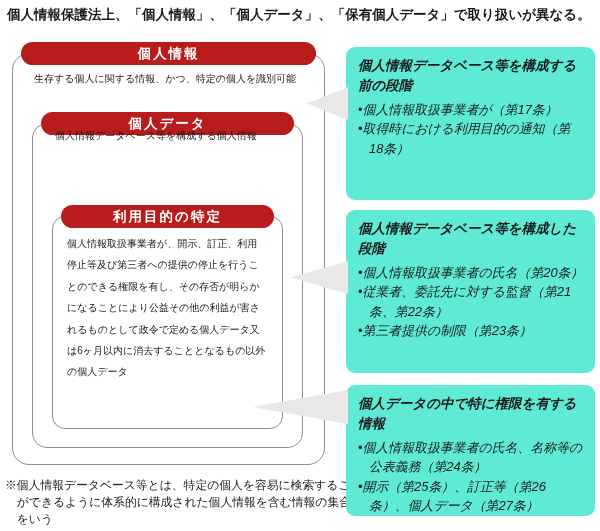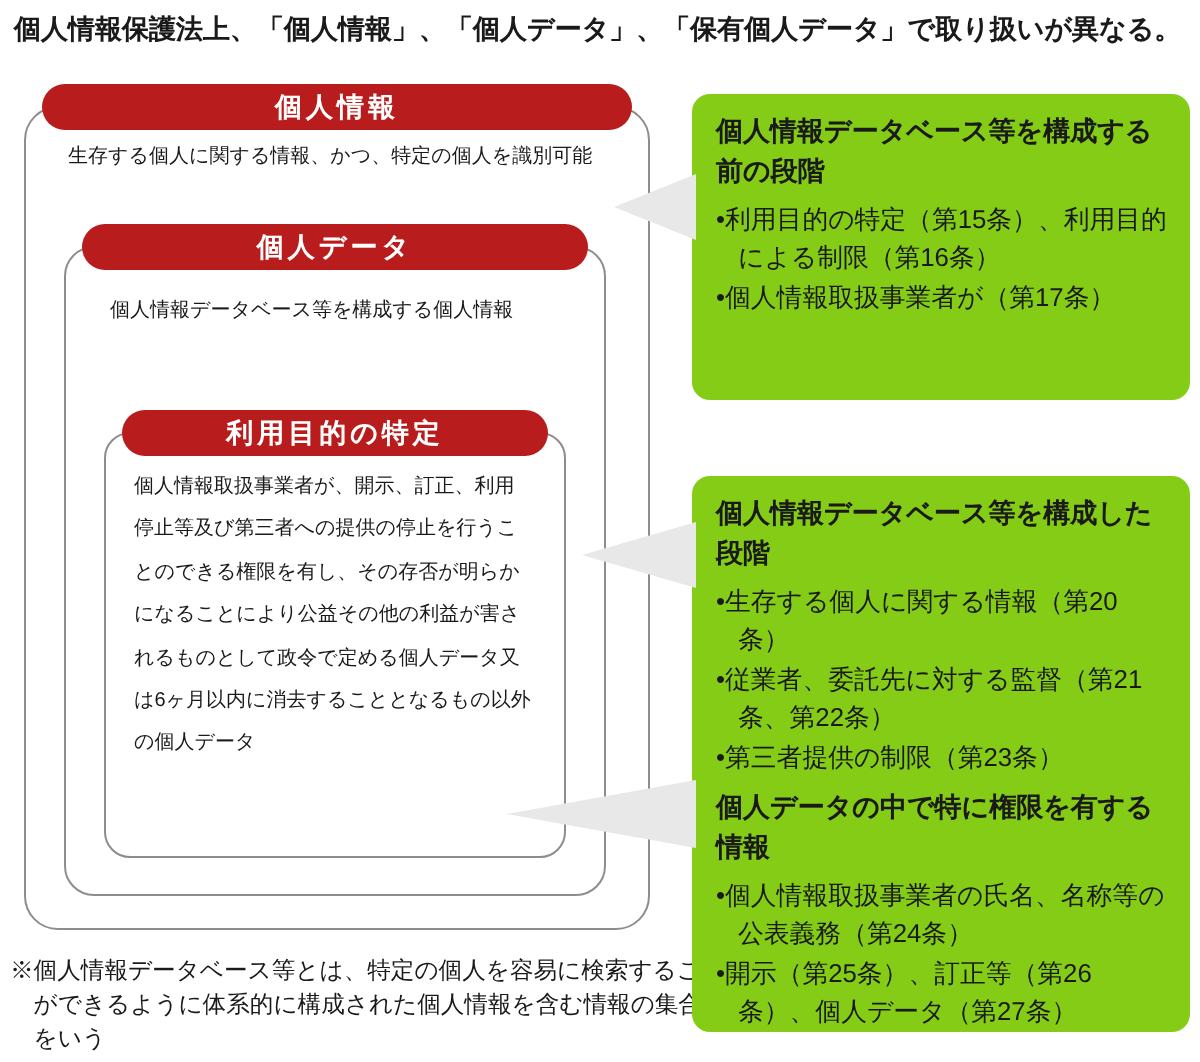--- a/index.html
+++ b/index.html
@@ -16,34 +16,34 @@
   .nbox1 { left:12px;  top:53px;  width:313px; height:412px; border-radius:17px; z-index:1; }
   .nbox2 { left:32px;  top:123px; width:271px; height:325px; border-radius:15px; z-index:1; }
   .nbox3 { left:52px;  top:216px; width:231px; height:213px; border-radius:13px; z-index:1; }
   .pill {
     position:absolute; left:8px; right:8px; top:-12px; height:23px;
     background:#b91c1c; border-radius:12px; color:#ffffff;
     font-weight:bold; font-size:13.5px; line-height:23px; text-align:center; letter-spacing:2px;
   }
   .nbox-text { position:absolute; font-size:10px; line-height:1.62; }
   .nbox1 > .nbox-text { left:21px; top:17px; width:282px; }
-  .nbox2 > .nbox-text { left:22px; top:24px; width:242px; }
+  .nbox2 > .nbox-text { left:22px; top:4px; width:242px; }
   .nbox3 > .nbox-text { left:14px; top:16px; width:200px; font-size:10px; line-height:21.4px; }
   
   .tri { position:absolute; background:#e8e8e8; clip-path:polygon(100% 0, 100% 100%, 0 50%); z-index:3; }
   .tri1 { left:307px; top:87px;  width:41px; height:33px; }
   .tri2 { left:291px; top:261px; width:57px; height:33px; }
   .tri3 { left:253px; top:390px; width:95px; height:34px; }
   
   .rbox {
-    position:absolute; left:346px; width:249px; background:#84cc16;
-    border-radius:9px; padding:9px 11px 6px 12px; box-sizing:border-box; z-index:2;
+    position:absolute; left:346px; width:249px; background:#5eead4;
+    border-radius:9px; padding:9px 11px 6px 12px; box-sizing:border-box; z-index:2;font-style:italic;
   }
   .rbox1 { top:47px;  height:153px; }
-  .rbox2 { top:210px; height:163px;margin-top:28px; }
+  .rbox2 { top:210px; height:163px; }
   .rbox3 { top:385px; height:131px; }
   .rtitle { font-weight:bold; font-size:13.5px; line-height:1.5; }
   .rbox ul { margin:3px 0 0 0; padding:0; list-style:none; font-size:12.9px; line-height:1.52; }
   .rbox li { padding-left:11px; text-indent:-11px; }
   .rbox li::before { content:"\2022"; }
   
   .footnote {
     position:absolute; left:5px; top:477px; width:350px;
     font-size:11.8px; line-height:1.45; padding-left:1em; text-indent:-1em;
   }
@@ -70,29 +70,29 @@
     <div class="nbox-text">個人情報取扱事業者が、開示、訂正、利用停止等及び第三者への提供の停止を行うことのできる権限を有し、その存否が明らかになることにより公益その他の利益が害されるものとして政令で定める個人データ又は6ヶ月以内に消去することとなるもの以外の個人データ</div>
   </div>
 
   <div class="tri tri1"></div>
   <div class="tri tri2"></div>
   <div class="tri tri3"></div>
 
   <div class="rbox rbox1">
     <div class="rtitle">個人情報データベース等を構成する前の段階</div>
     <ul>
-      <li>利用目的の特定（第15条）、利用目的による制限（第16条）</li>
       <li>個人情報取扱事業者が（第17条）</li>
+      <li>取得時における利用目的の通知（第18条）</li>
     </ul>
   </div>
 
   <div class="rbox rbox2">
     <div class="rtitle">個人情報データベース等を構成した段階</div>
     <ul>
-      <li>生存する個人に関する情報（第20条）</li>
+      <li>個人情報取扱事業者の氏名（第20条）</li>
       <li>従業者、委託先に対する監督（第21条、第22条）</li>
       <li>第三者提供の制限（第23条）</li>
     </ul>
   </div>
 
   <div class="rbox rbox3">
     <div class="rtitle">個人データの中で特に権限を有する情報</div>
     <ul>
       <li>個人情報取扱事業者の氏名、名称等の公表義務（第24条）</li>
       <li>開示（第25条）、訂正等（第26条）、個人データ（第27条）</li>

